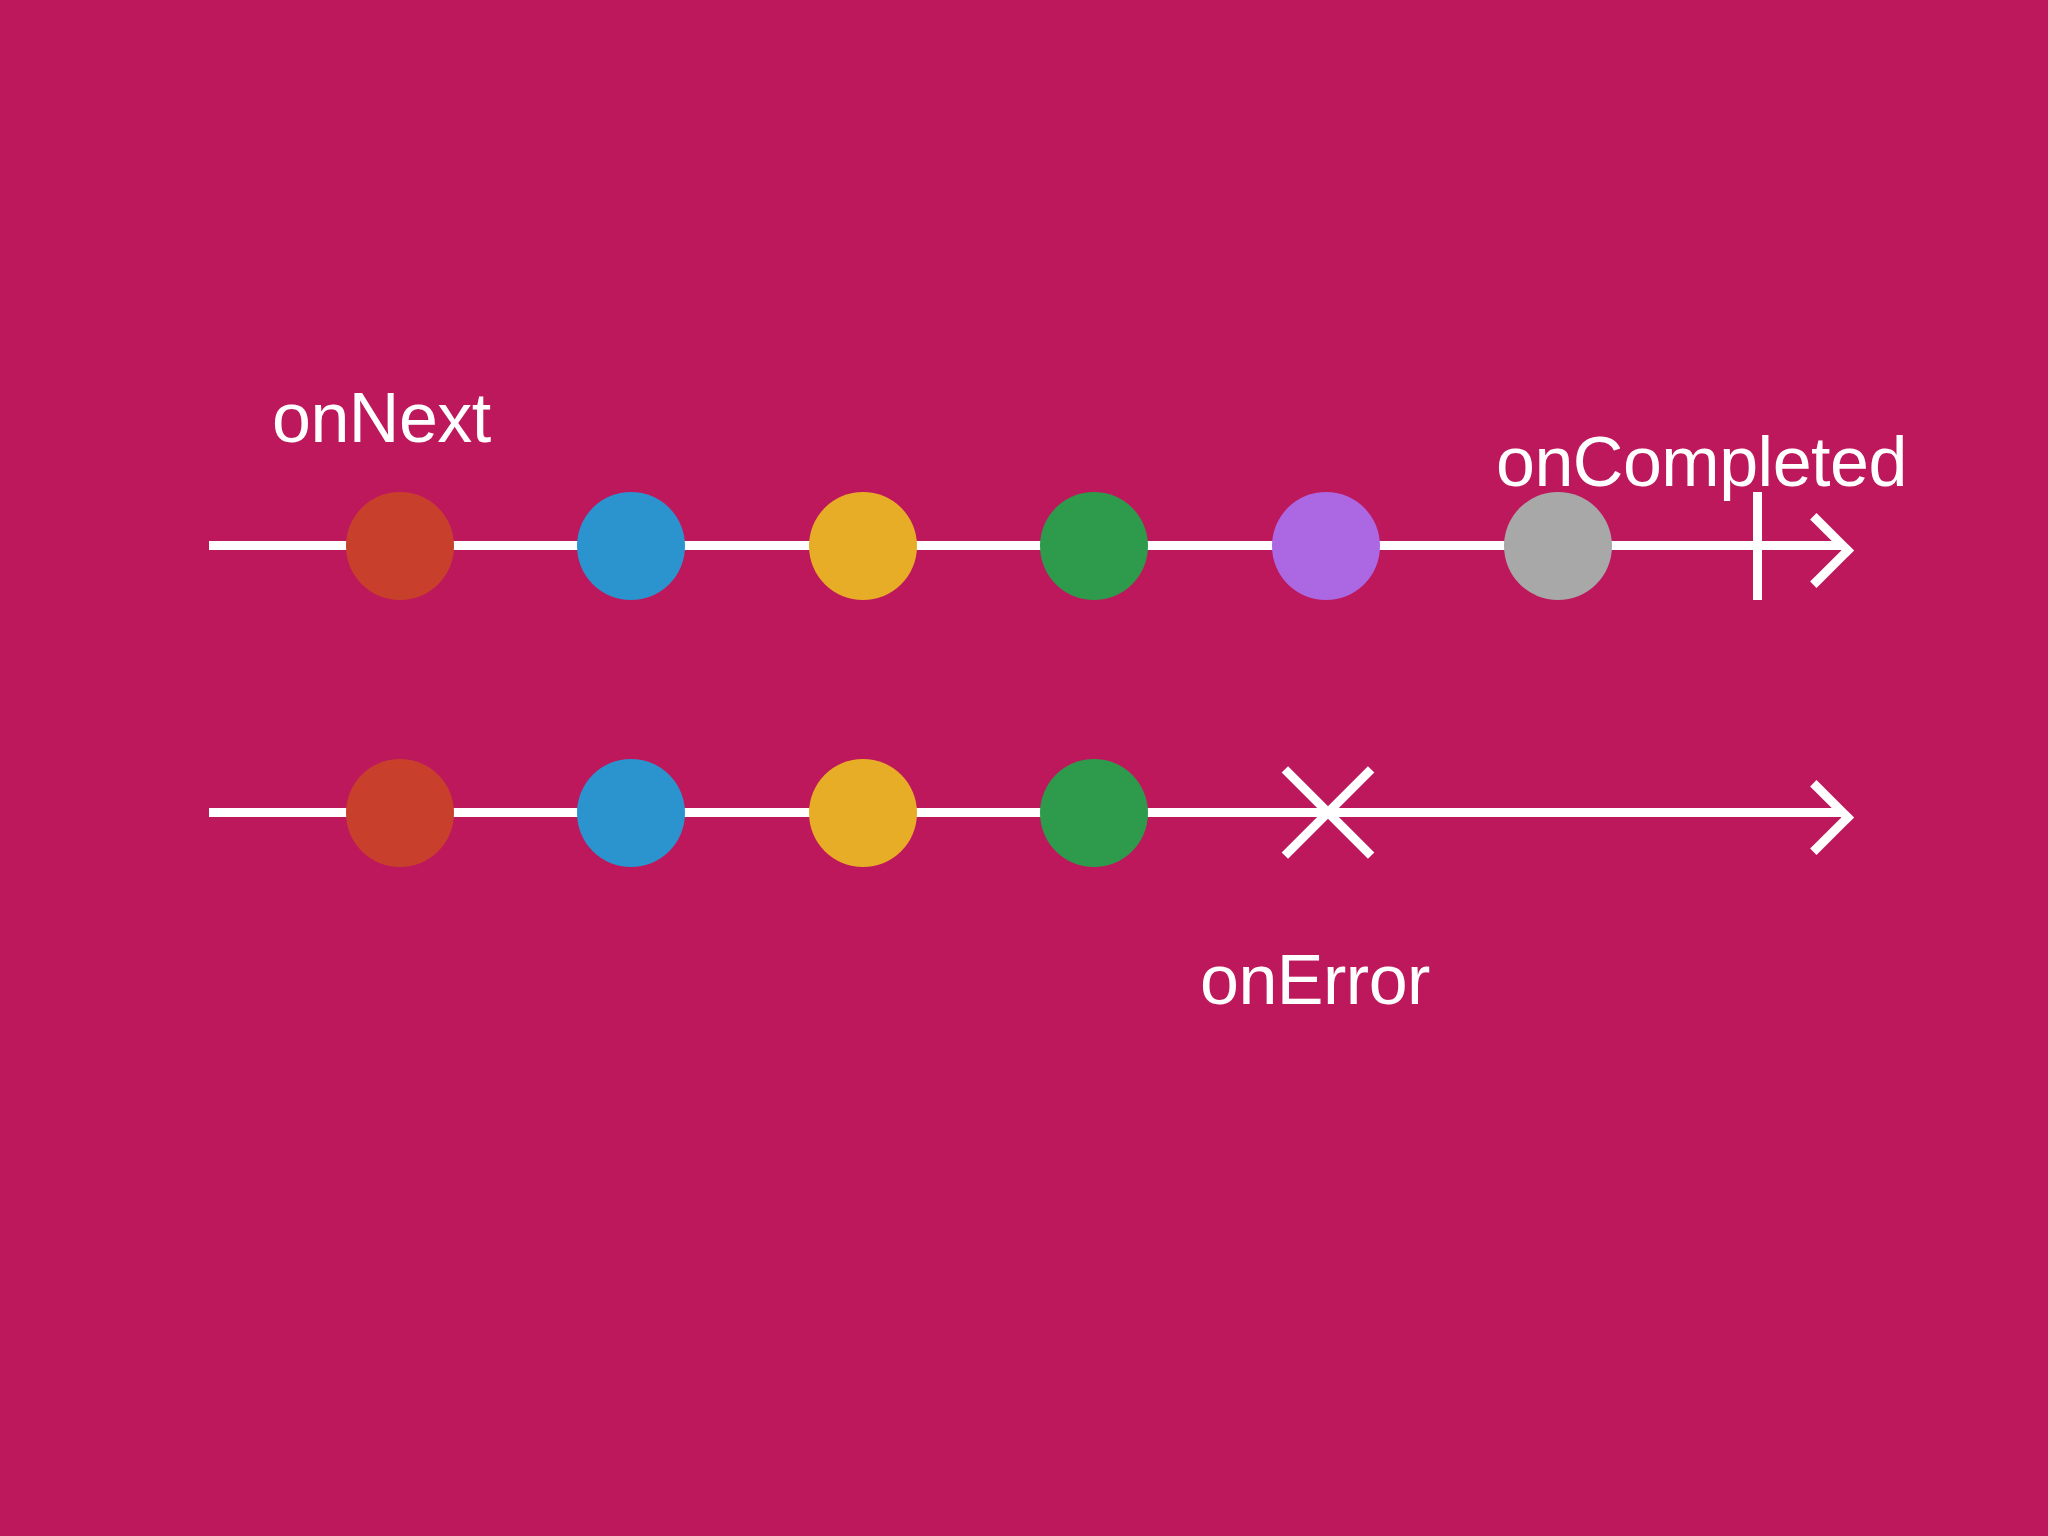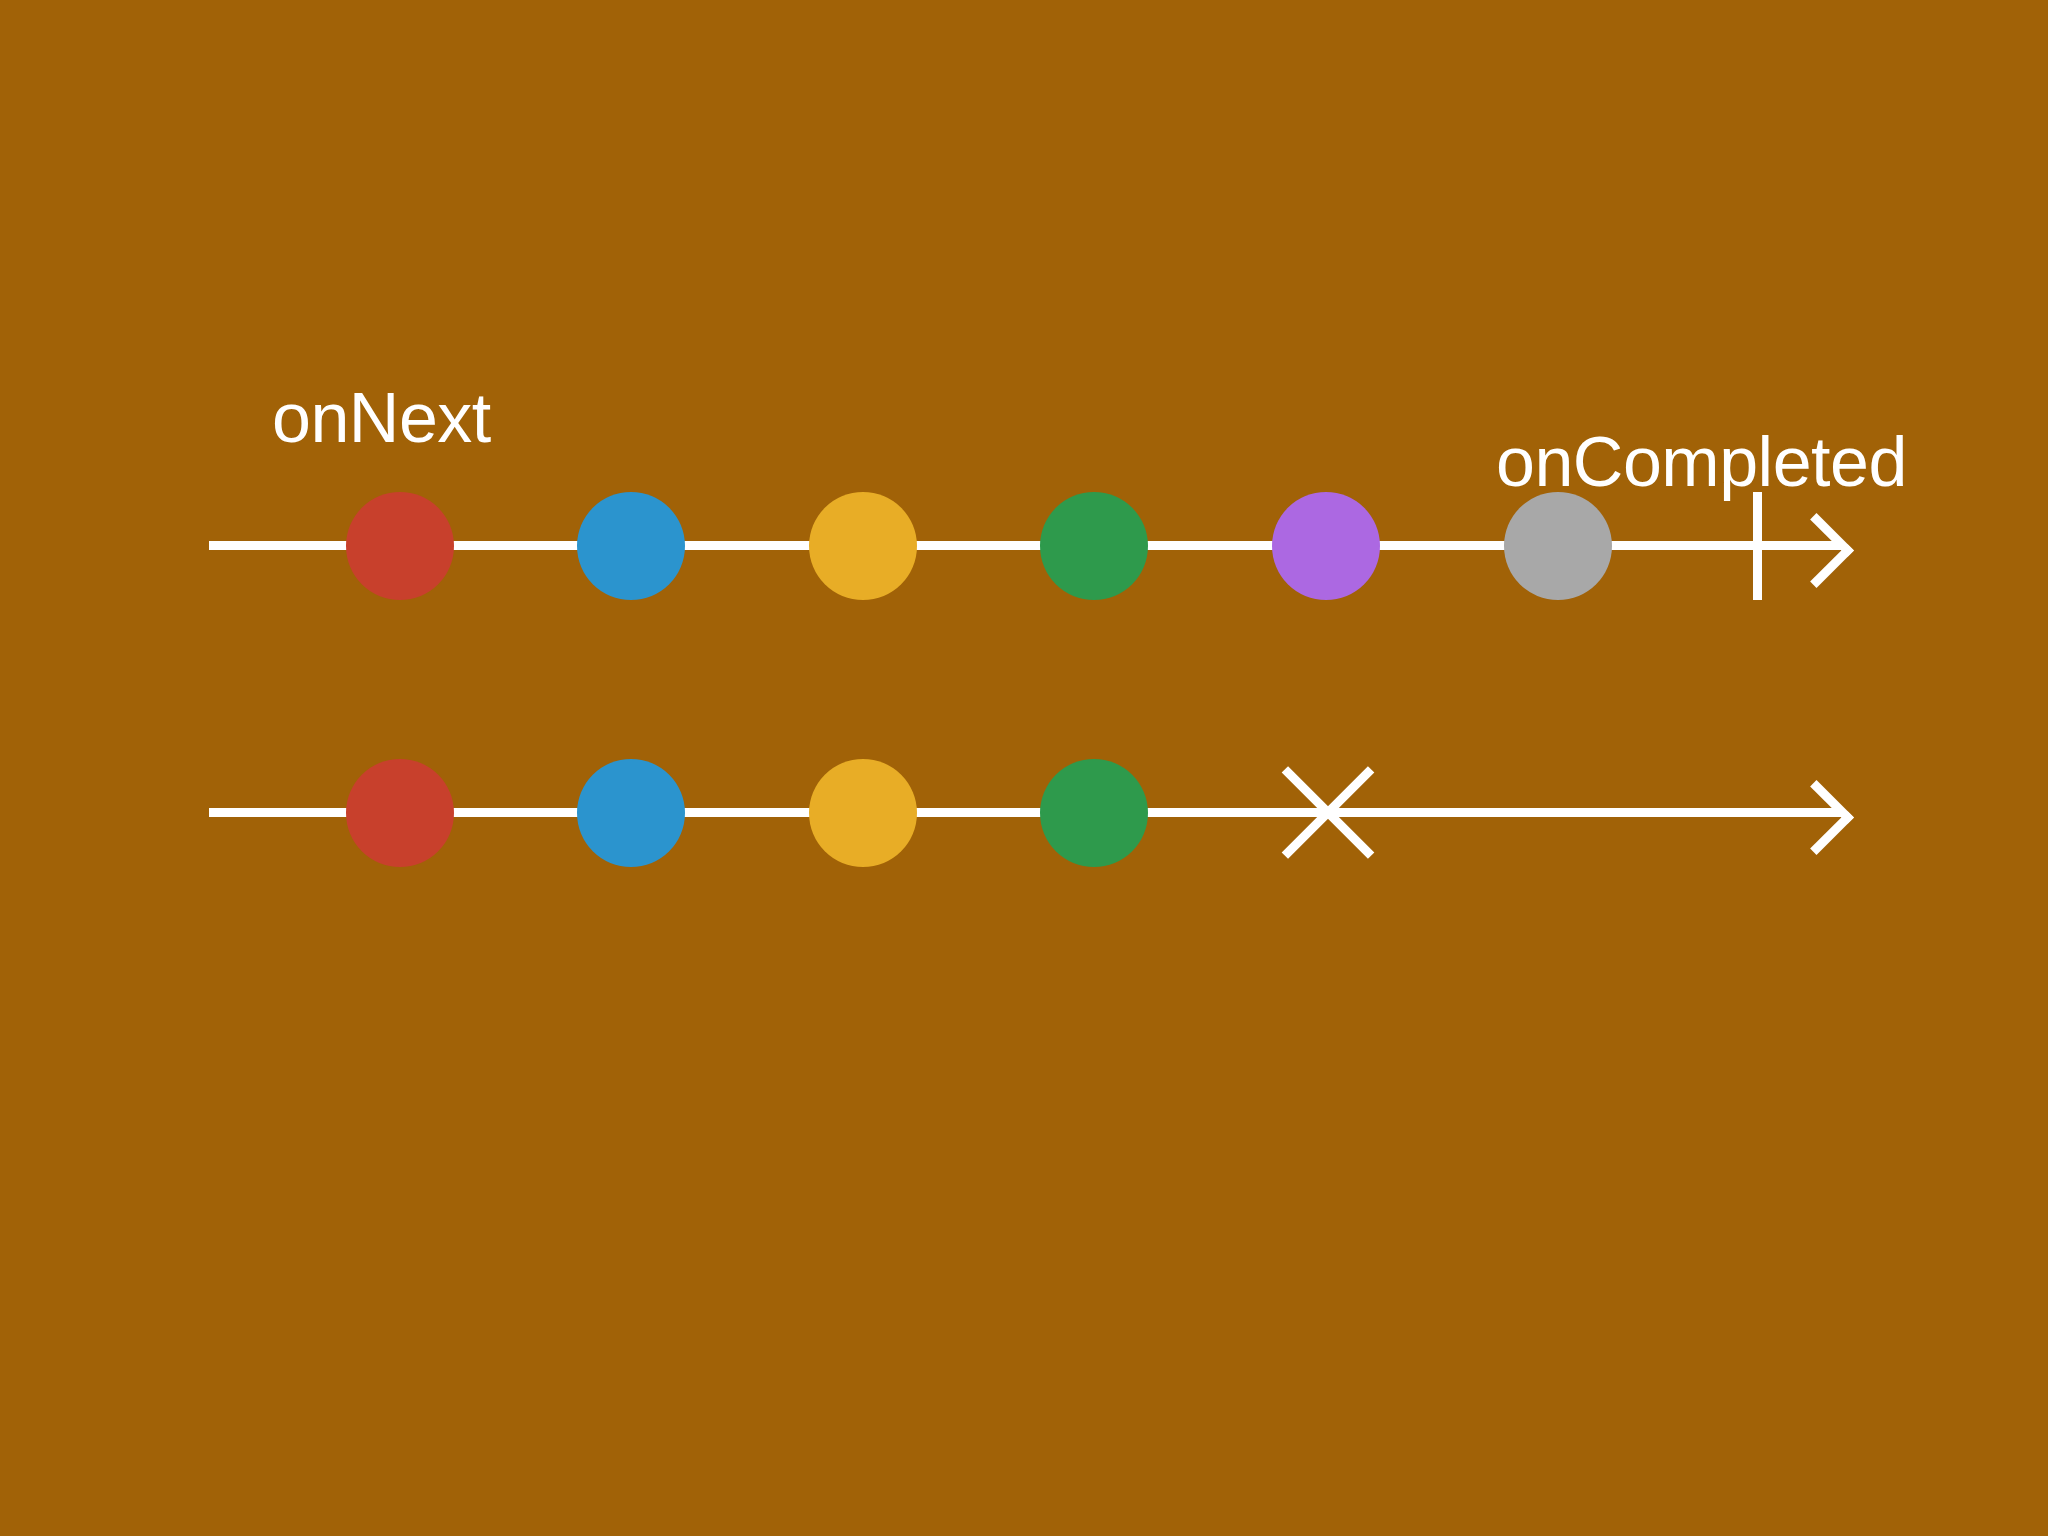--- a/index.html
+++ b/index.html
@@ -89,21 +89,21 @@
     height: 9px;
     background: #ffffff;
     transform-origin: 50% 50%;
   }
   .error-mark .slash-a { transform: rotate(45deg); }
   .error-mark .slash-b { transform: rotate(-45deg); }
 </style>
 </head>
 <body>
 
-<div id="stage" style="background: #a16207;">
+<div id="stage" style="background: #be185d;">
 
   <div class="timeline">
     <div class="axis-line axis-top" style="background: rgb(255, 255, 255);"></div>
     <div class="arrow-head arrow-top" style="border-top-color: rgb(255, 255, 255); border-right-color: rgb(255, 255, 255);"></div>
     <div class="complete-bar" style="background: rgb(255, 255, 255);"></div>
   </div>
 
   <div class="timeline">
     <div class="axis-line axis-bottom" style="background: rgb(255, 255, 255);"></div>
     <div class="arrow-head arrow-bottom" style="border-top-color: rgb(255, 255, 255); border-right-color: rgb(255, 255, 255);"></div>
@@ -123,14 +123,15 @@
       <div class="marble" style="left: 346px; top: 759px; background: rgb(200, 64, 44);"></div>
       <div class="marble" style="left: 577px; top: 759px; background: rgb(43, 148, 206);"></div>
       <div class="marble" style="left: 809px; top: 759px; background: rgb(232, 173, 38);"></div>
       <div class="marble" style="left: 1040px; top: 759px; background: rgb(46, 154, 76);"></div>
     </div>
 
   <div class="label label-onnext" style="color: rgb(255, 255, 255);">onNext</div>
 
   <div class="label label-oncompleted" style="color: rgb(255, 255, 255);">onCompleted</div>
 
+  <div class="label label-onerror" style="color: rgb(255, 255, 255);">onError</div>
 
 </div>
 
 </body></html>

